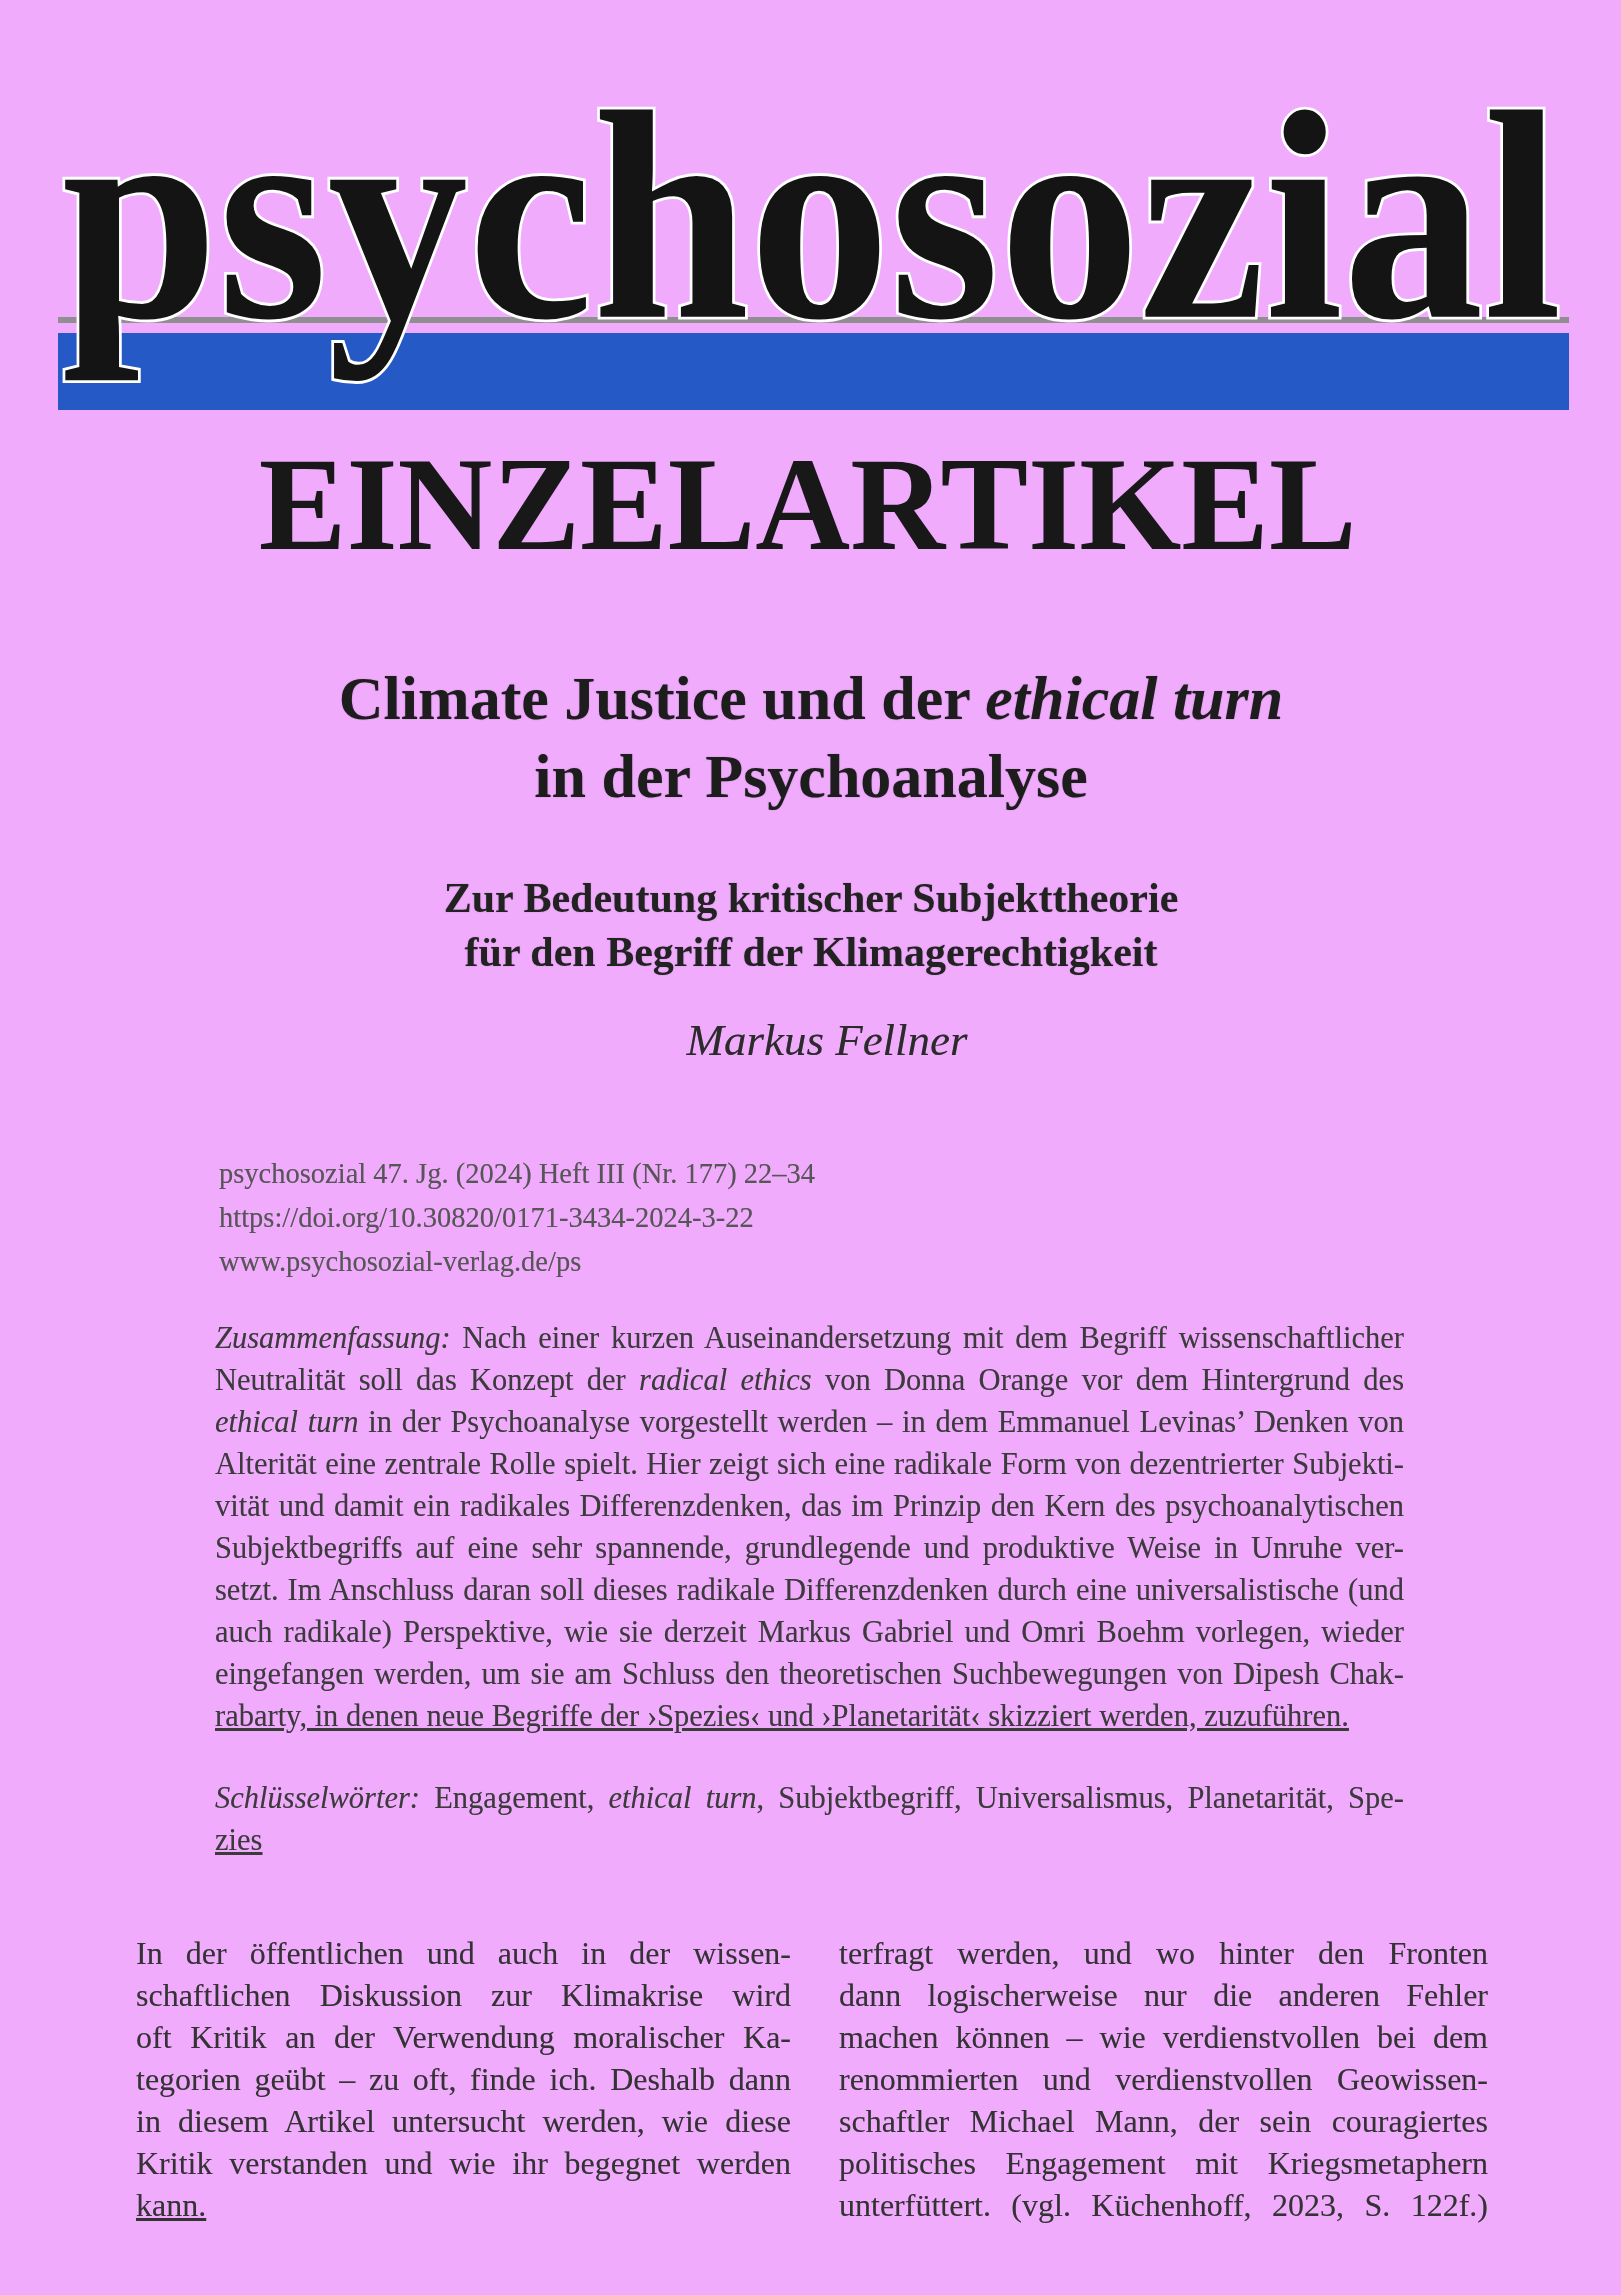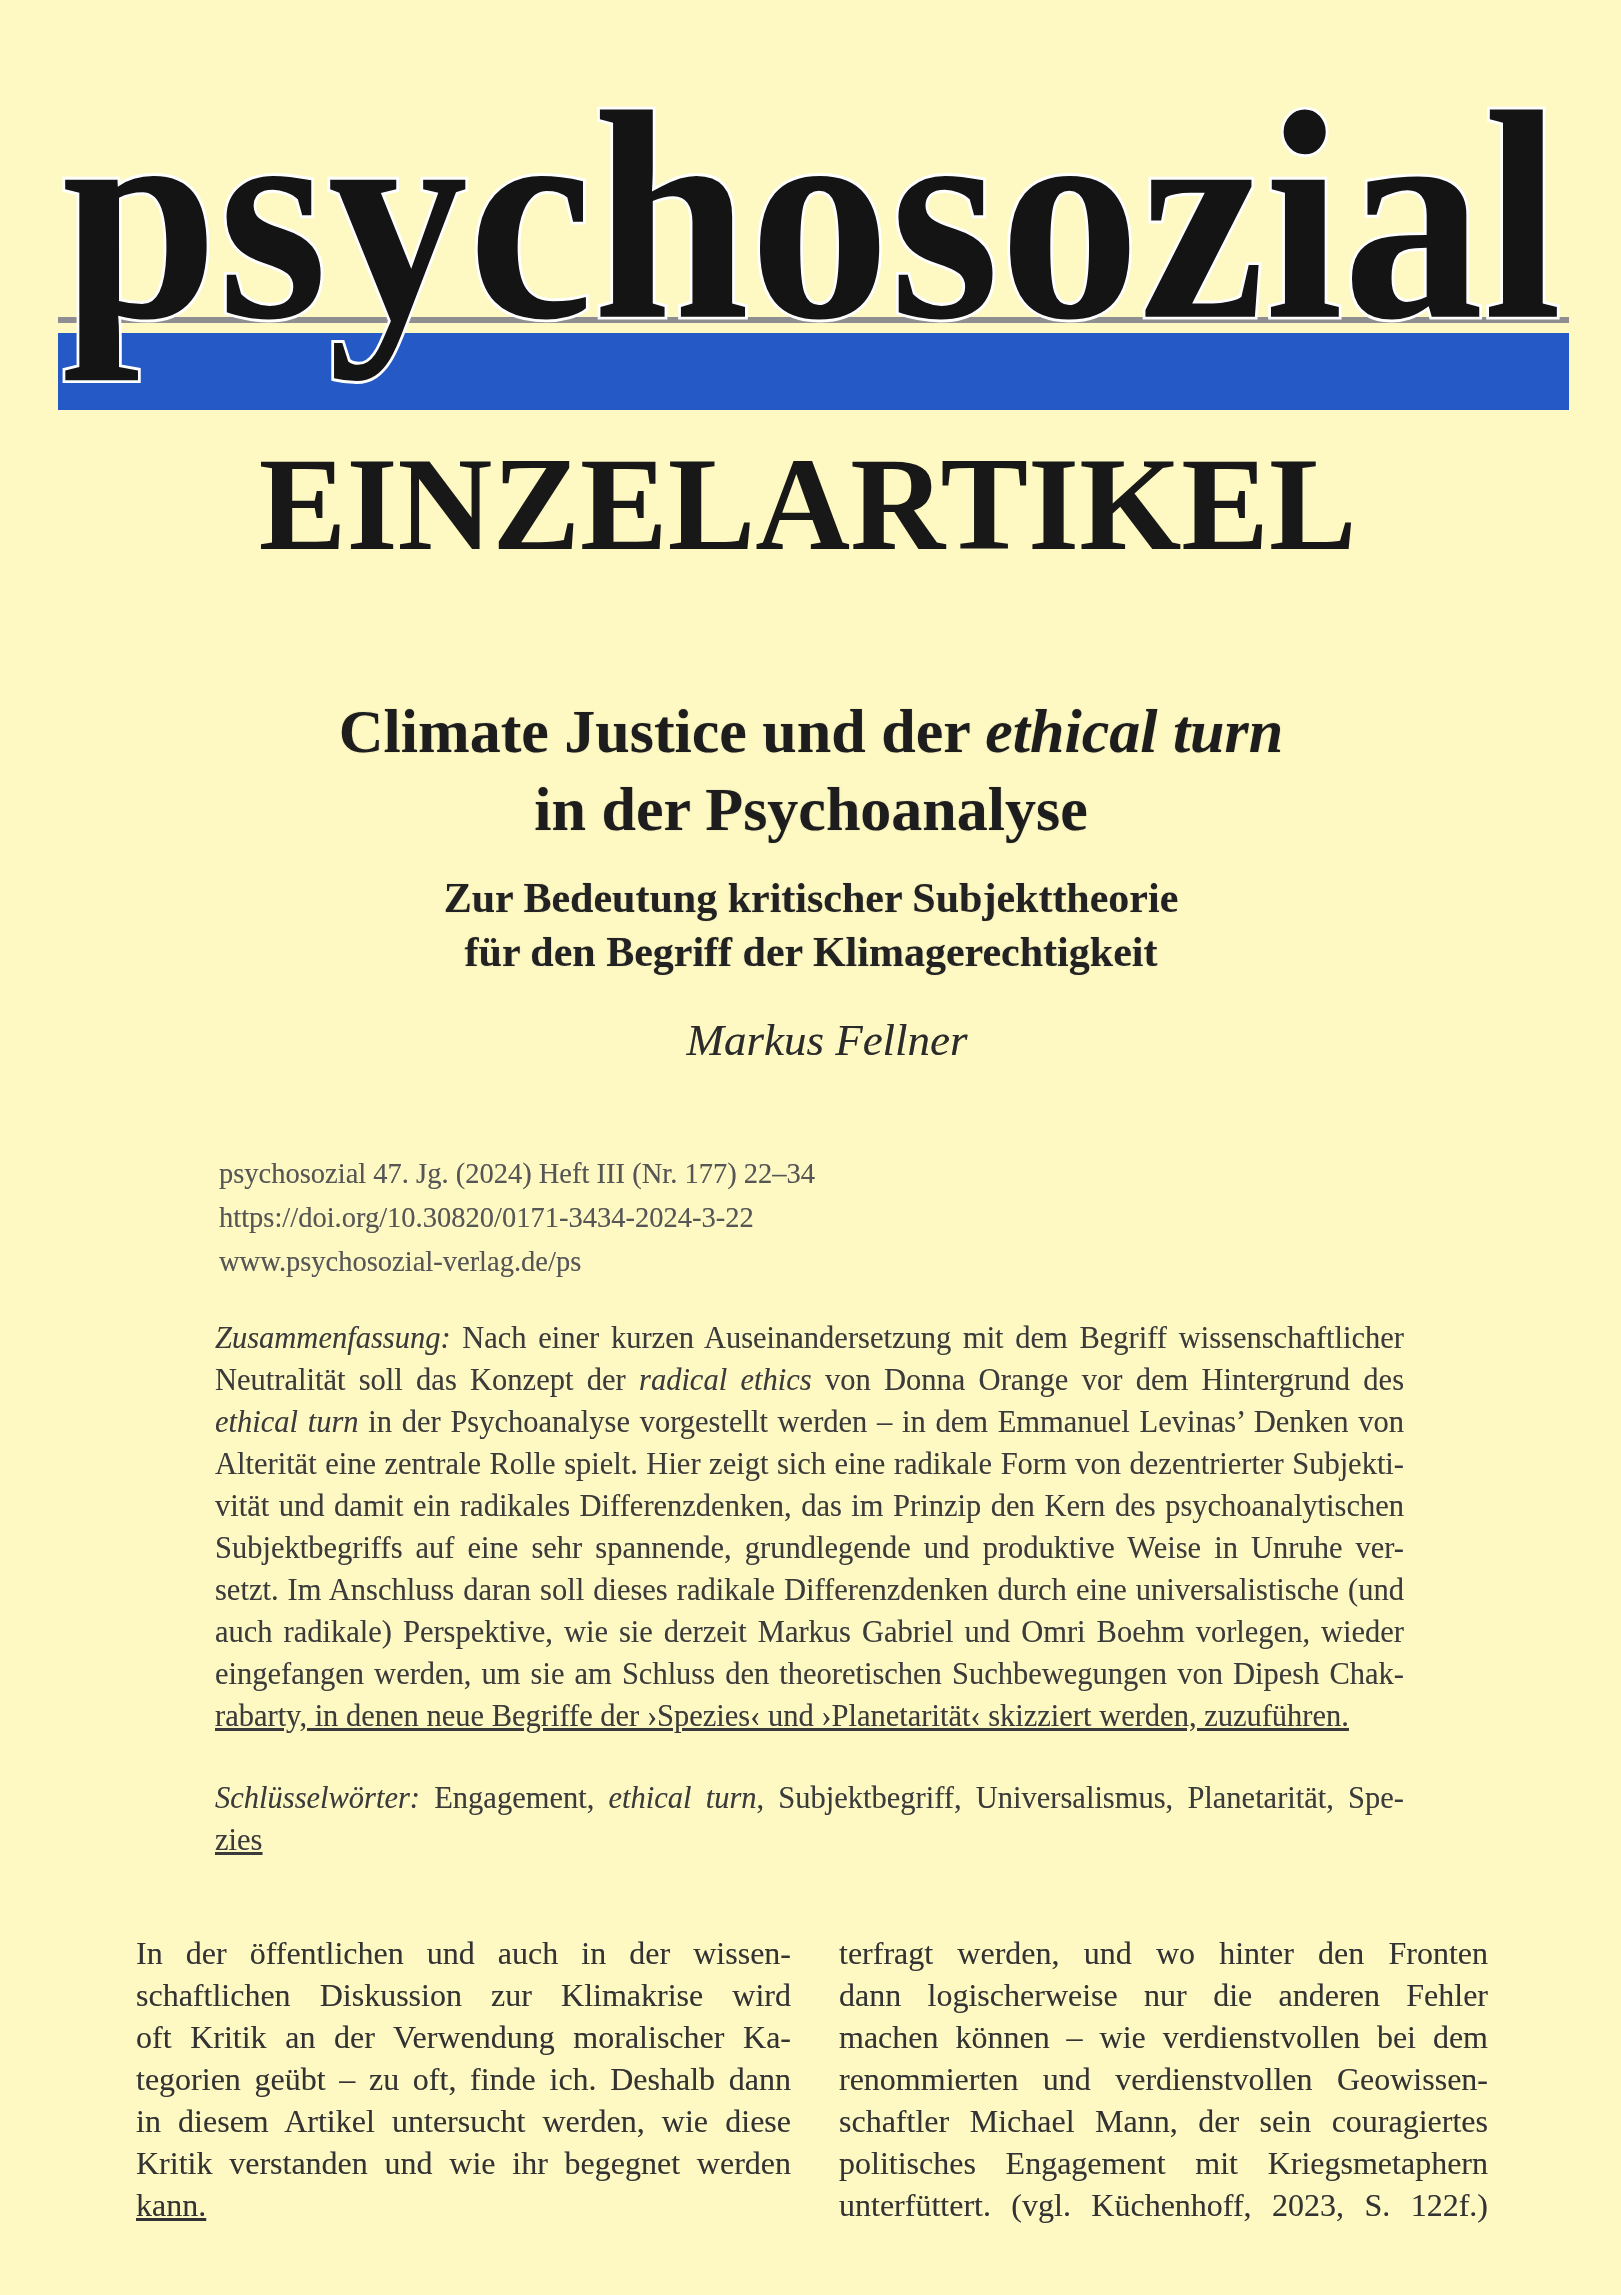--- a/index.html
+++ b/index.html
@@ -1,21 +1,21 @@
 <!DOCTYPE html>
 <html style="font-size:10.4px"><head>
 <meta charset="utf-8">
 <style>
   html, body { margin: 0; padding: 0; background: #e8e8e8; }
   .page {
     position: relative;
     width: 1622px;
     height: 2295px;
     margin: 0 auto;
-    background: #fef9c3;
+    background: #f0abfc;
     overflow: hidden;
     font-family: "Liberation Serif", "DejaVu Serif", serif;
     color: #2f2f2f;
   }
   .rule-gray {
     position: absolute;
     left: 58px; top: 317px;
     width: 1511px; height: 5.8px;
     background: #8f8f91;
     z-index: 1;
@@ -28,21 +28,21 @@
     z-index: 1;
   }
   .header-svg {
     position: absolute;
     left: 0; top: 0;
     width: 1622px; height: 584px;
     z-index: 2;
   }
   .display-block { position: absolute; left: 0; width: 1622px; text-align: center; }
   .article-title {
-    top: 692px;
+    top: 659px;
     font-size: 62px;
     line-height: 78px;
     font-weight: bold;
     color: #1d1d1d;
     text-shadow: 0 0 1.3px rgba(20,20,20,0.28);
   }
   .article-title em { font-style: italic; }
   .article-subtitle {
     top: 871px;
     font-size: 42px;

